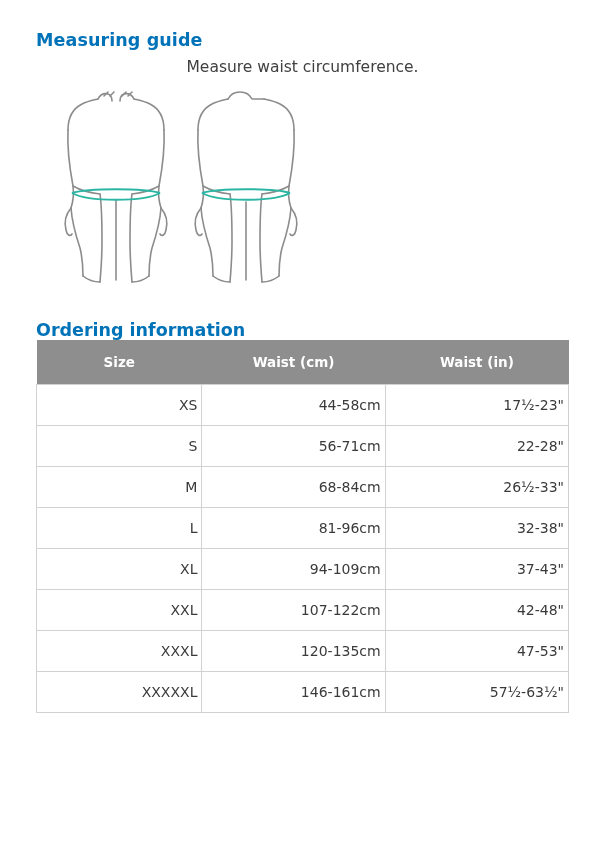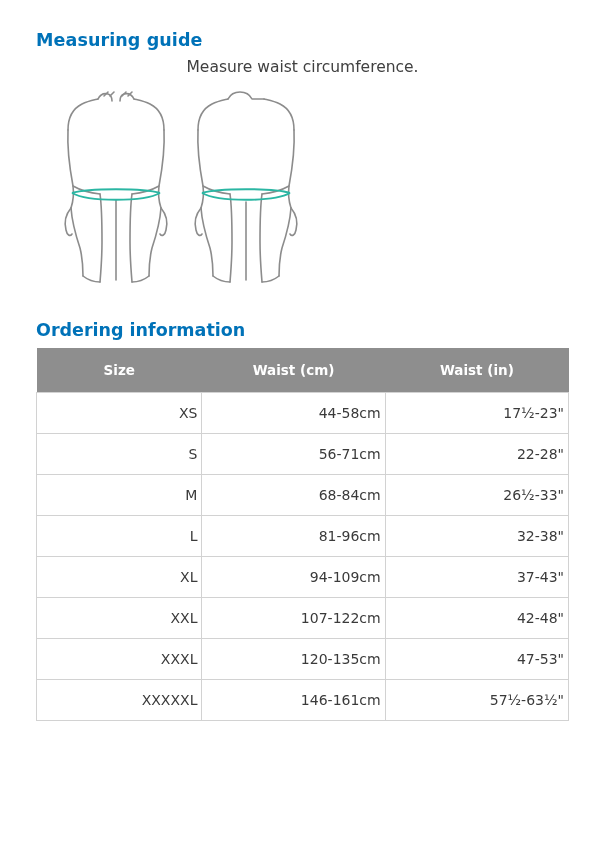--- a/index.html
+++ b/index.html
@@ -35,21 +35,21 @@
     text-align: center;
   }
   .figure-wrap {
     margin: 4px 0 26px 0;
     padding-left: 2px;
   }
   h2.ordering-title {
     font-size: 17.5px;
     font-weight: bold;
     color: #0072b8;
-    margin: 22px 0 8px 0;
+    margin: 22px 0 0 0;
   }
   table.size-table {
     border-collapse: collapse;
     width: 100%;
     table-layout: fixed;
     padding-left: 24px;
   }
   table.size-table th {
     background: #8e8e8e;
     color: #ffffff;

